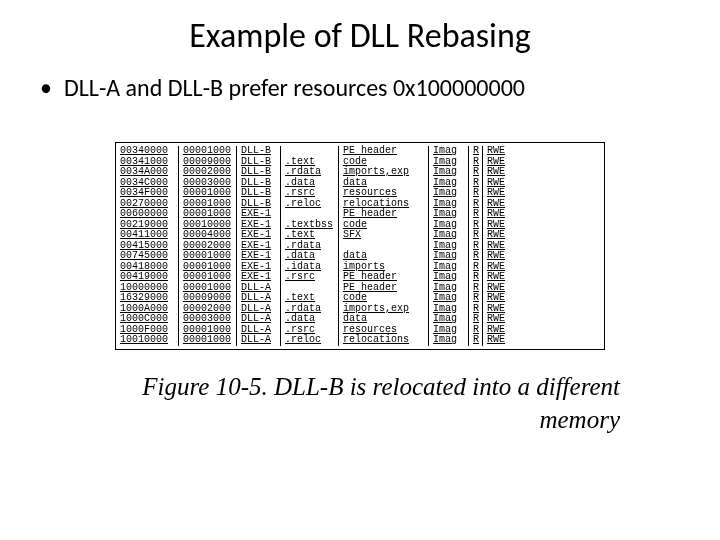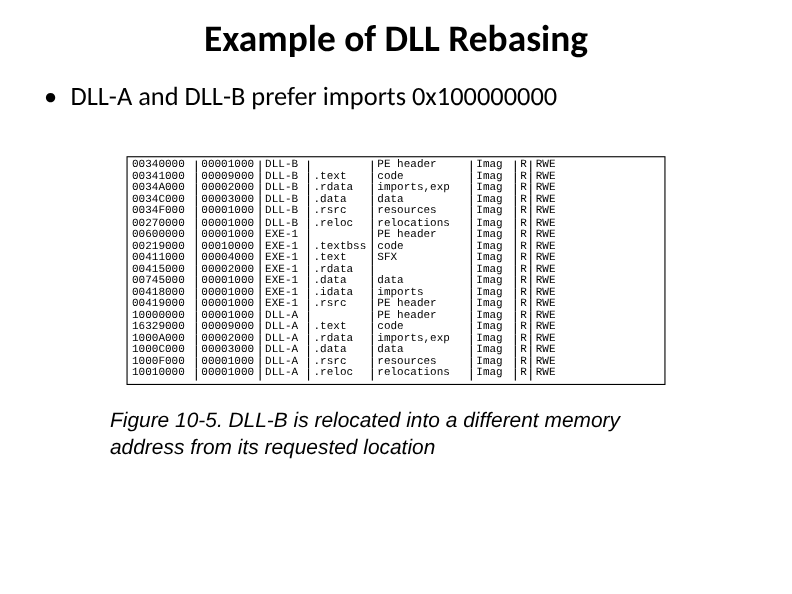--- a/index.html
+++ b/index.html
@@ -13,21 +13,21 @@
     overflow: hidden;
   }
   .slide {
     padding: 12px 40px 0 40px;
   }
   .title {
     font-size: 34px;
     text-align: center;
     line-height: 1.15;
     margin: 4px 0 18px 0;
-    font-weight: 700;
+    font-weight: 400;
   }
   .bullet-row {
     display: flex;
     align-items: baseline;
     font-size: 24px;
     margin: 0 0 40px 0;
   }
   .bullet-dot {
     width: 24px;
     flex: 0 0 24px;
@@ -41,53 +41,54 @@
   .memmap {
     border: 1px solid #000;
     font-family: "Courier New", monospace;
     font-size: 10px;
     line-height: 1.05;
     color: #000;
     padding: 3px 4px;
     display: flex;
     flex-direction: column;
     width: 480px;
+    text-decoration: underline;
   }
   .mrow {
     display: grid;
     grid-template-columns: 58px 58px 44px 58px 90px 40px 14px 30px;
     column-gap: 0;
     white-space: pre;
   }
   .mrow span.sep {
     border-left: 1px solid #000;
     padding-left: 4px;
   }
   .mcell { padding-right: 4px; }
   .caption {
-    text-align: left;
-    font-family: Liberation Sans, sans-serif;
+    text-align: right;
+    font-family: Liberation Serif, serif;
     font-style: italic;
-    font-size: 19px;
+    font-size: 25px;
     line-height: 1.35;
     margin: 0 60px;
   }
 </style>
 </head>
 <body>
 
 <div class="slide">
 
   <div class="title">
     <span>Example of DLL Rebasing</span><br>
   </div>
 
   <div class="bullet-row">
     <span class="bullet-dot">•</span>
-    <span>DLL-A and DLL-B prefer imports 0x100000000</span>
+    <span>DLL-A and DLL-B prefer resources 0x100000000</span>
   </div>
 
   <div class="memmap-wrap">
     <div class="memmap" id="memmap">
         <div class="mrow"><span class="mcell">00340000</span><span class="mcell sep">00001000</span><span class="mcell sep">DLL-B</span><span class="mcell sep"></span><span class="mcell sep">PE header</span><span class="mcell sep">Imag</span><span class="mcell sep">R</span><span class="mcell sep">RWE</span></div>
         <div class="mrow"><span class="mcell">00341000</span><span class="mcell sep">00009000</span><span class="mcell sep">DLL-B</span><span class="mcell sep">.text</span><span class="mcell sep">code</span><span class="mcell sep">Imag</span><span class="mcell sep">R</span><span class="mcell sep">RWE</span></div>
         <div class="mrow"><span class="mcell">0034A000</span><span class="mcell sep">00002000</span><span class="mcell sep">DLL-B</span><span class="mcell sep">.rdata</span><span class="mcell sep">imports,exp</span><span class="mcell sep">Imag</span><span class="mcell sep">R</span><span class="mcell sep">RWE</span></div>
         <div class="mrow"><span class="mcell">0034C000</span><span class="mcell sep">00003000</span><span class="mcell sep">DLL-B</span><span class="mcell sep">.data</span><span class="mcell sep">data</span><span class="mcell sep">Imag</span><span class="mcell sep">R</span><span class="mcell sep">RWE</span></div>
         <div class="mrow"><span class="mcell">0034F000</span><span class="mcell sep">00001000</span><span class="mcell sep">DLL-B</span><span class="mcell sep">.rsrc</span><span class="mcell sep">resources</span><span class="mcell sep">Imag</span><span class="mcell sep">R</span><span class="mcell sep">RWE</span></div>
         <div class="mrow"><span class="mcell">00270000</span><span class="mcell sep">00001000</span><span class="mcell sep">DLL-B</span><span class="mcell sep">.reloc</span><span class="mcell sep">relocations</span><span class="mcell sep">Imag</span><span class="mcell sep">R</span><span class="mcell sep">RWE</span></div>
@@ -102,16 +103,15 @@
         <div class="mrow"><span class="mcell">16329000</span><span class="mcell sep">00009000</span><span class="mcell sep">DLL-A</span><span class="mcell sep">.text</span><span class="mcell sep">code</span><span class="mcell sep">Imag</span><span class="mcell sep">R</span><span class="mcell sep">RWE</span></div>
         <div class="mrow"><span class="mcell">1000A000</span><span class="mcell sep">00002000</span><span class="mcell sep">DLL-A</span><span class="mcell sep">.rdata</span><span class="mcell sep">imports,exp</span><span class="mcell sep">Imag</span><span class="mcell sep">R</span><span class="mcell sep">RWE</span></div>
         <div class="mrow"><span class="mcell">1000C000</span><span class="mcell sep">00003000</span><span class="mcell sep">DLL-A</span><span class="mcell sep">.data</span><span class="mcell sep">data</span><span class="mcell sep">Imag</span><span class="mcell sep">R</span><span class="mcell sep">RWE</span></div>
         <div class="mrow"><span class="mcell">1000F000</span><span class="mcell sep">00001000</span><span class="mcell sep">DLL-A</span><span class="mcell sep">.rsrc</span><span class="mcell sep">resources</span><span class="mcell sep">Imag</span><span class="mcell sep">R</span><span class="mcell sep">RWE</span></div>
         <div class="mrow"><span class="mcell">10010000</span><span class="mcell sep">00001000</span><span class="mcell sep">DLL-A</span><span class="mcell sep">.reloc</span><span class="mcell sep">relocations</span><span class="mcell sep">Imag</span><span class="mcell sep">R</span><span class="mcell sep">RWE</span></div>
       </div>
   </div>
 
   <div class="caption">
     <span>Figure 10-5. DLL-B is relocated into a different memory</span><br>
-    <span>address from its requested location</span>
   </div>
 
 </div>
 
 </body></html>

